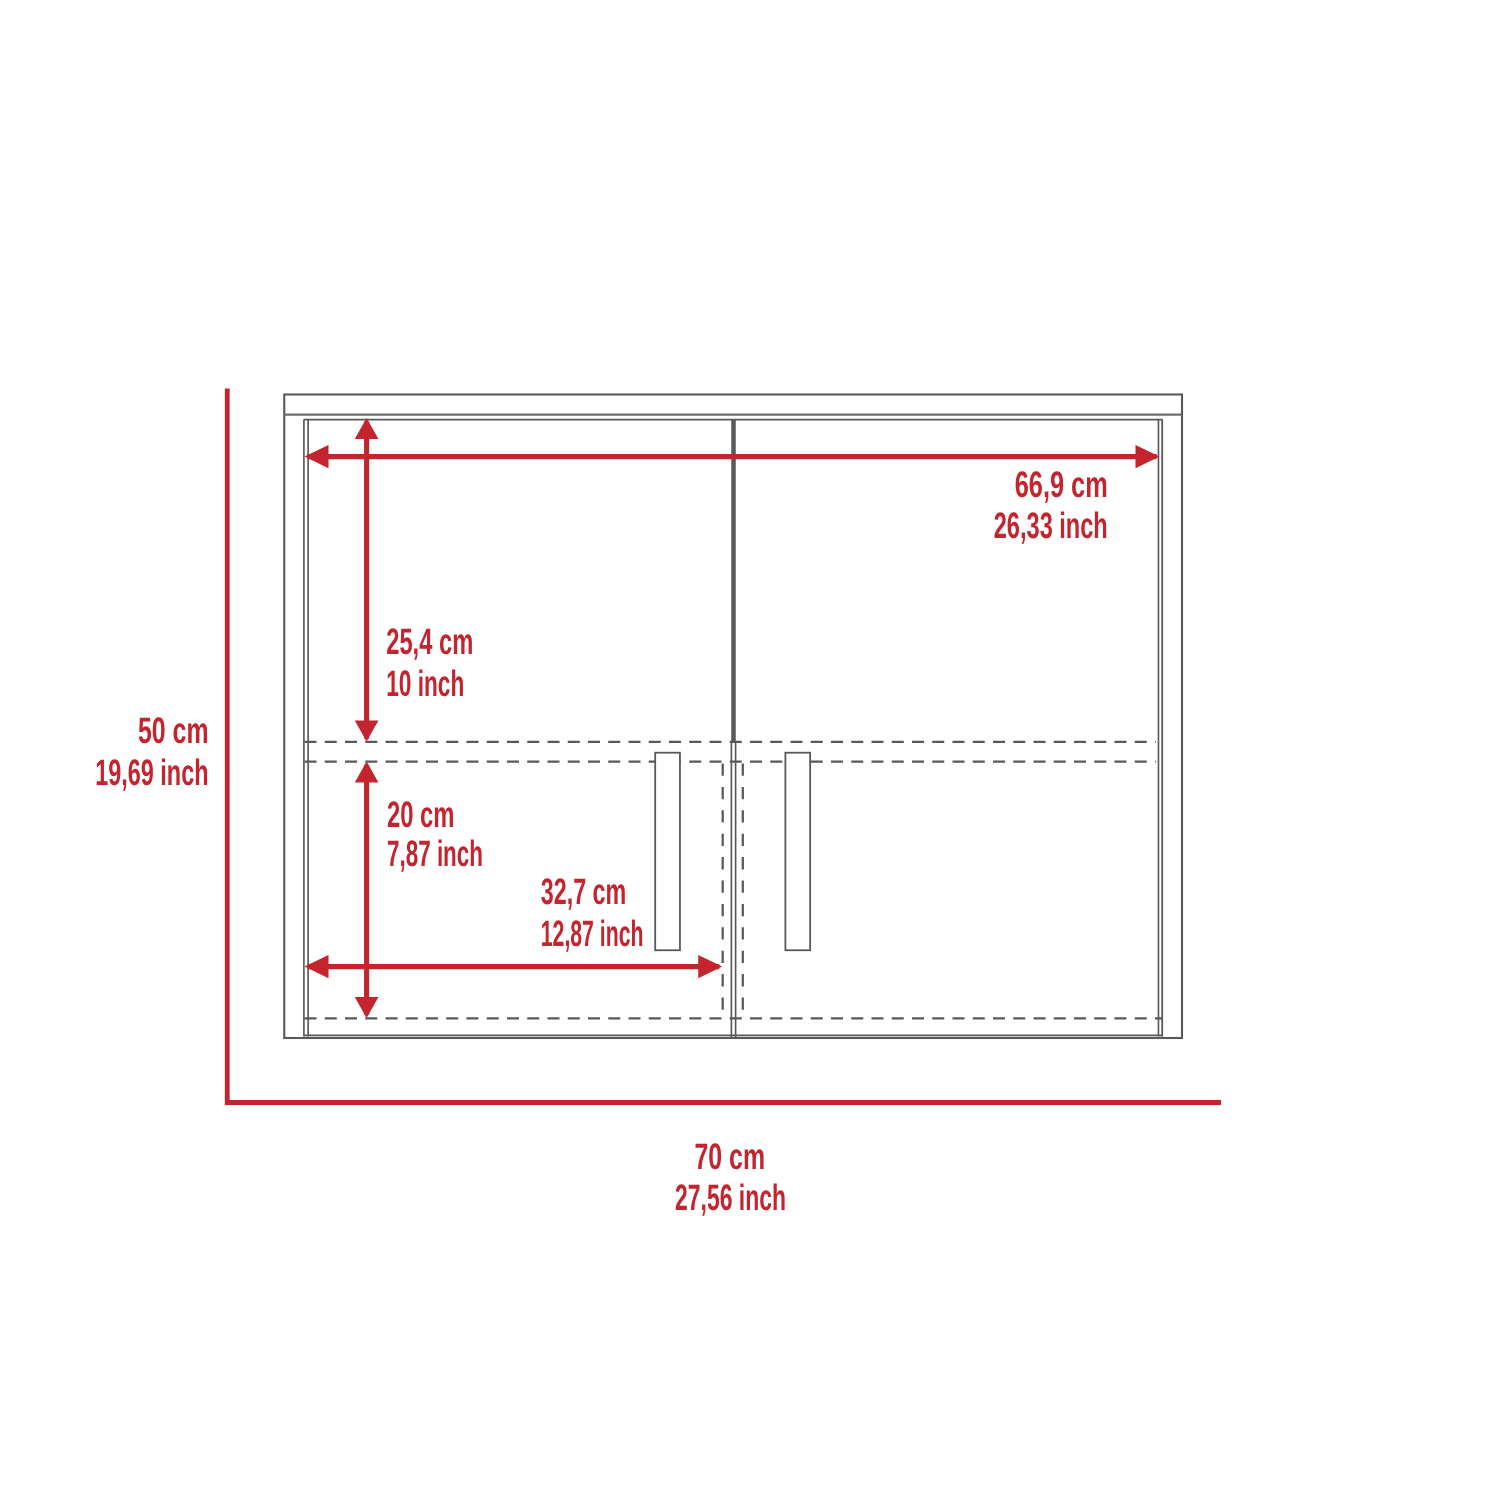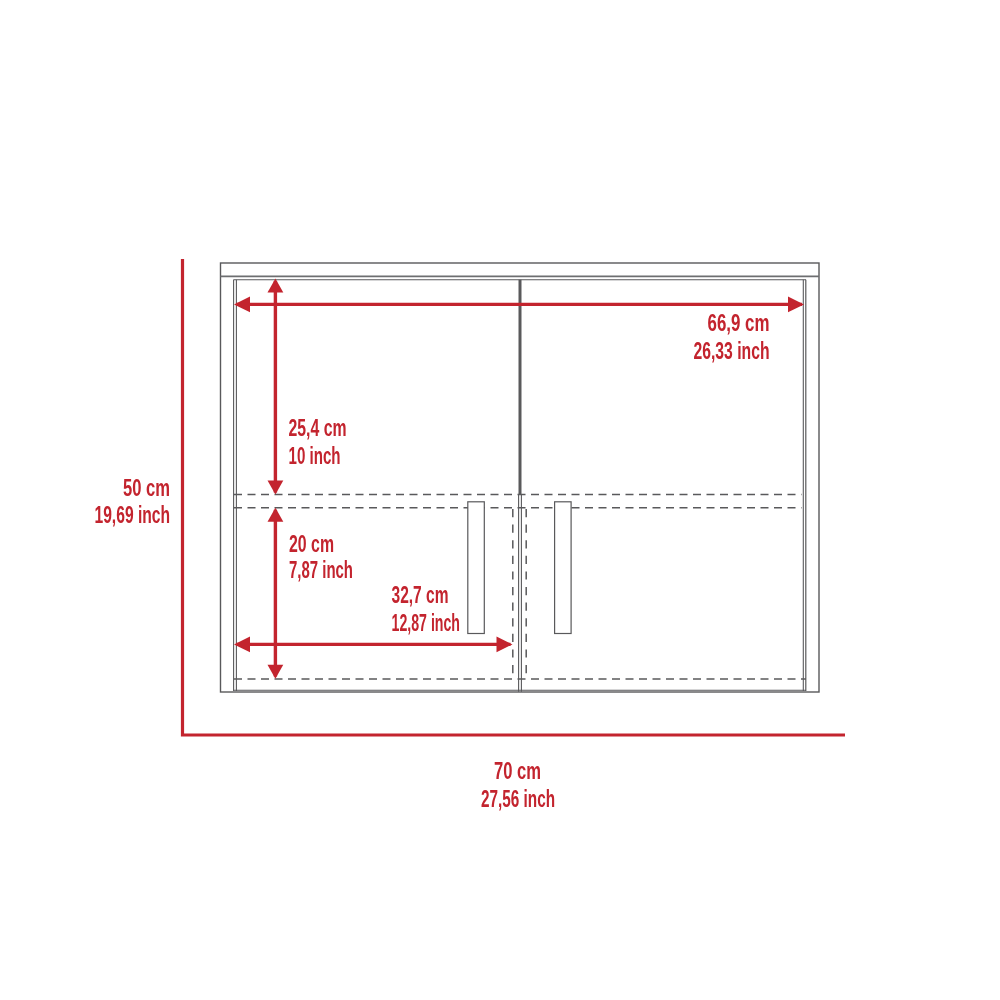--- a/index.html
+++ b/index.html
@@ -1,16 +1,16 @@
 <!DOCTYPE html>
 <html><head>
 <meta charset="utf-8">
 <style>
   html,body{margin:0;padding:0;background:#ffffff;}
-  .wrap{width:944px;height:1000px;position:relative;background:#ffffff;overflow:hidden;margin-left:31px;}
+  .wrap{width:944px;height:1000px;position:relative;background:#ffffff;overflow:hidden;}
   svg{display:block;}
   text{font-family:"Liberation Sans",sans-serif;font-weight:bold;fill:#c3242e;}
 </style>
 </head>
 <body>
 <div class="wrap">
 <svg width="1000" height="1000" viewBox="0 0 1000 1000">
 
   <rect x="0" y="0" width="1000" height="1000" fill="#ffffff"></rect>
 

